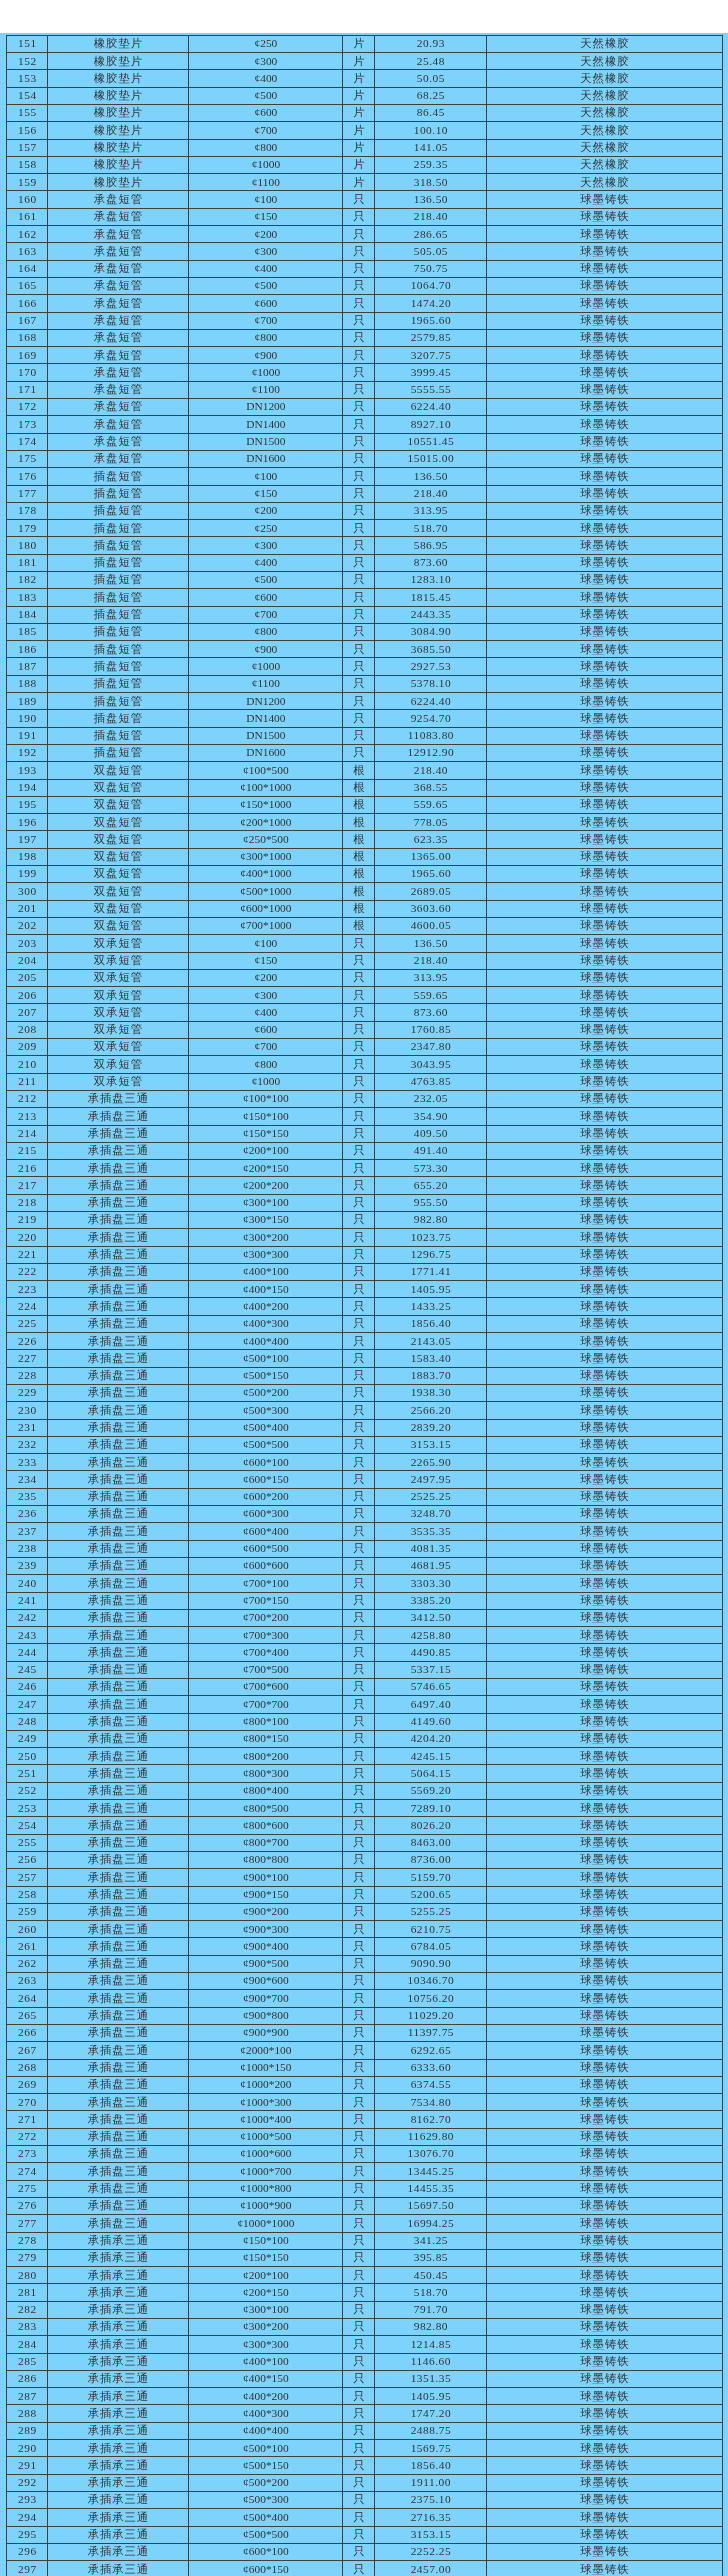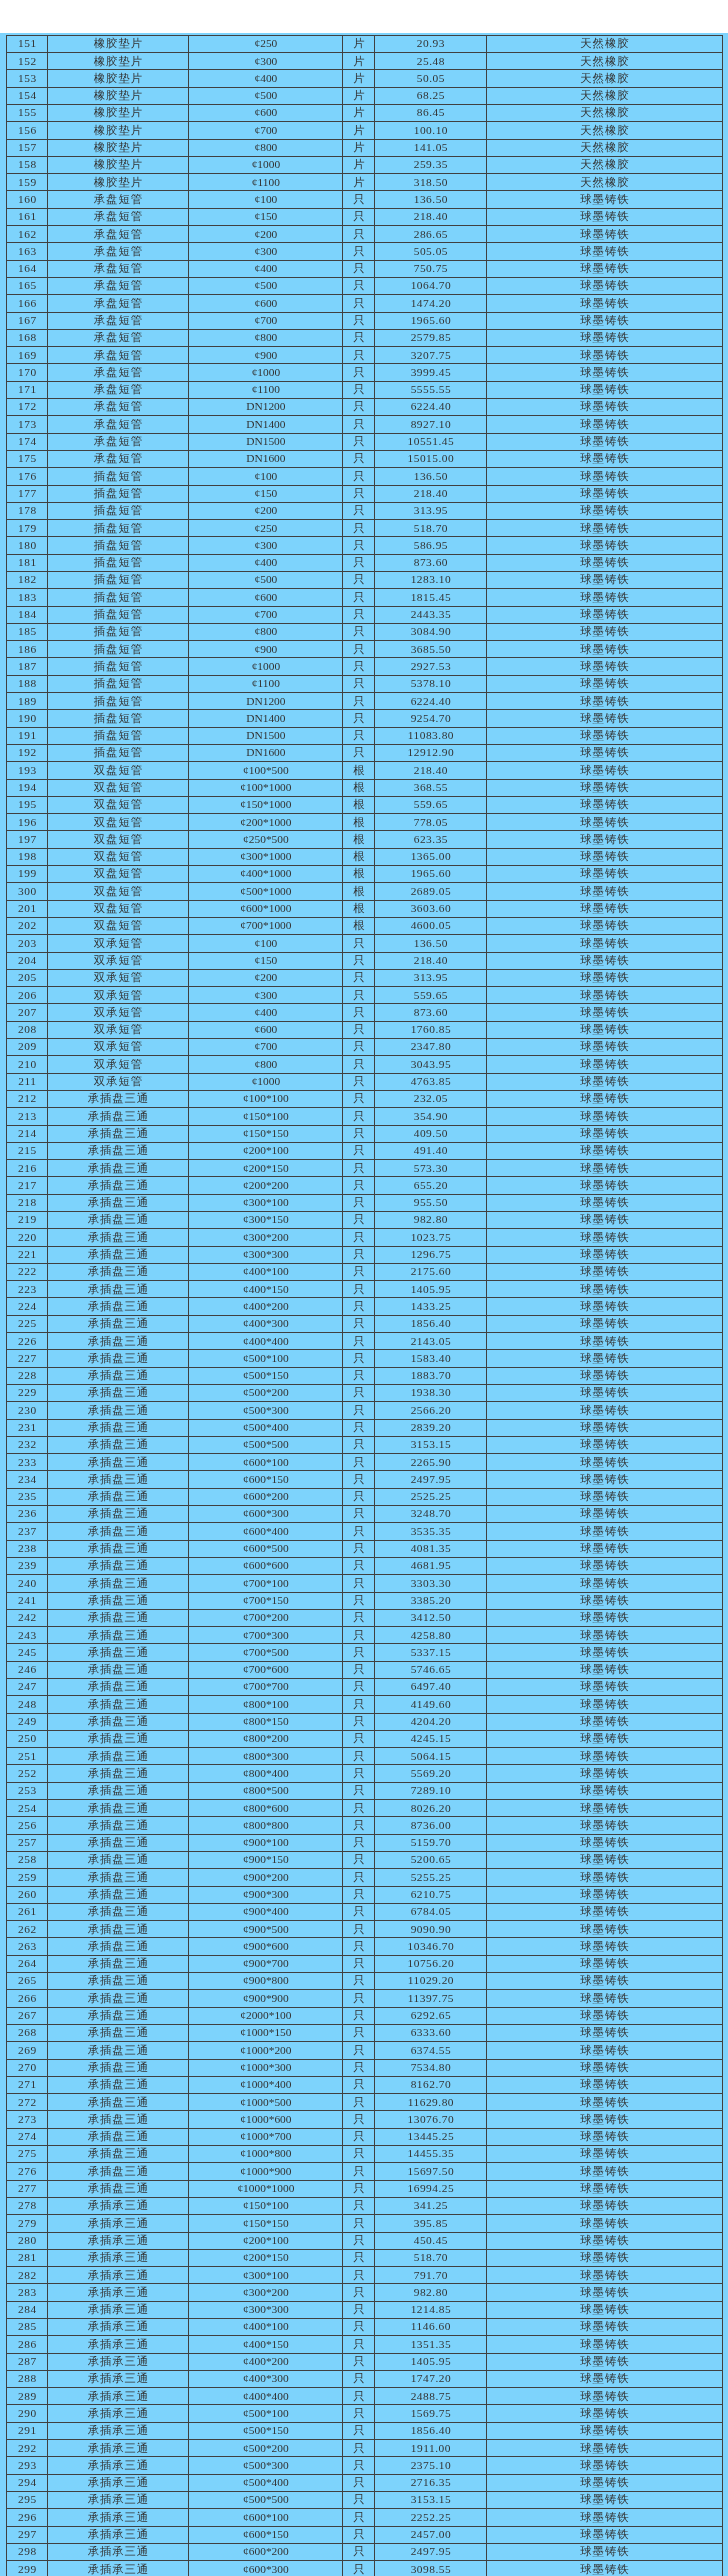--- a/index.html
+++ b/index.html
@@ -632,21 +632,21 @@
           <td class="c2">¢300*300</td>
           <td class="c3">只</td>
           <td class="c4">1296.75</td>
           <td class="c5">球墨铸铁</td>
         </tr>
         <tr>
           <td class="c0">222</td>
           <td class="c1">承插盘三通</td>
           <td class="c2">¢400*100</td>
           <td class="c3">只</td>
-          <td class="c4">2175.60</td>
+          <td class="c4">1771.41</td>
           <td class="c5">球墨铸铁</td>
         </tr>
         <tr>
           <td class="c0">223</td>
           <td class="c1">承插盘三通</td>
           <td class="c2">¢400*150</td>
           <td class="c3">只</td>
           <td class="c4">1405.95</td>
           <td class="c5">球墨铸铁</td>
         </tr>
@@ -804,20 +804,28 @@
         </tr>
         <tr>
           <td class="c0">243</td>
           <td class="c1">承插盘三通</td>
           <td class="c2">¢700*300</td>
           <td class="c3">只</td>
           <td class="c4">4258.80</td>
           <td class="c5">球墨铸铁</td>
         </tr>
         <tr>
+          <td class="c0">244</td>
+          <td class="c1">承插盘三通</td>
+          <td class="c2">¢700*400</td>
+          <td class="c3">只</td>
+          <td class="c4">4490.85</td>
+          <td class="c5">球墨铸铁</td>
+        </tr>
+        <tr>
           <td class="c0">245</td>
           <td class="c1">承插盘三通</td>
           <td class="c2">¢700*500</td>
           <td class="c3">只</td>
           <td class="c4">5337.15</td>
           <td class="c5">球墨铸铁</td>
         </tr>
         <tr>
           <td class="c0">246</td>
           <td class="c1">承插盘三通</td>
@@ -881,20 +889,28 @@
           <td class="c3">只</td>
           <td class="c4">7289.10</td>
           <td class="c5">球墨铸铁</td>
         </tr>
         <tr>
           <td class="c0">254</td>
           <td class="c1">承插盘三通</td>
           <td class="c2">¢800*600</td>
           <td class="c3">只</td>
           <td class="c4">8026.20</td>
+          <td class="c5">球墨铸铁</td>
+        </tr>
+        <tr>
+          <td class="c0">255</td>
+          <td class="c1">承插盘三通</td>
+          <td class="c2">¢800*700</td>
+          <td class="c3">只</td>
+          <td class="c4">8463.00</td>
           <td class="c5">球墨铸铁</td>
         </tr>
         <tr>
           <td class="c0">256</td>
           <td class="c1">承插盘三通</td>
           <td class="c2">¢800*800</td>
           <td class="c3">只</td>
           <td class="c4">8736.00</td>
           <td class="c5">球墨铸铁</td>
         </tr>

